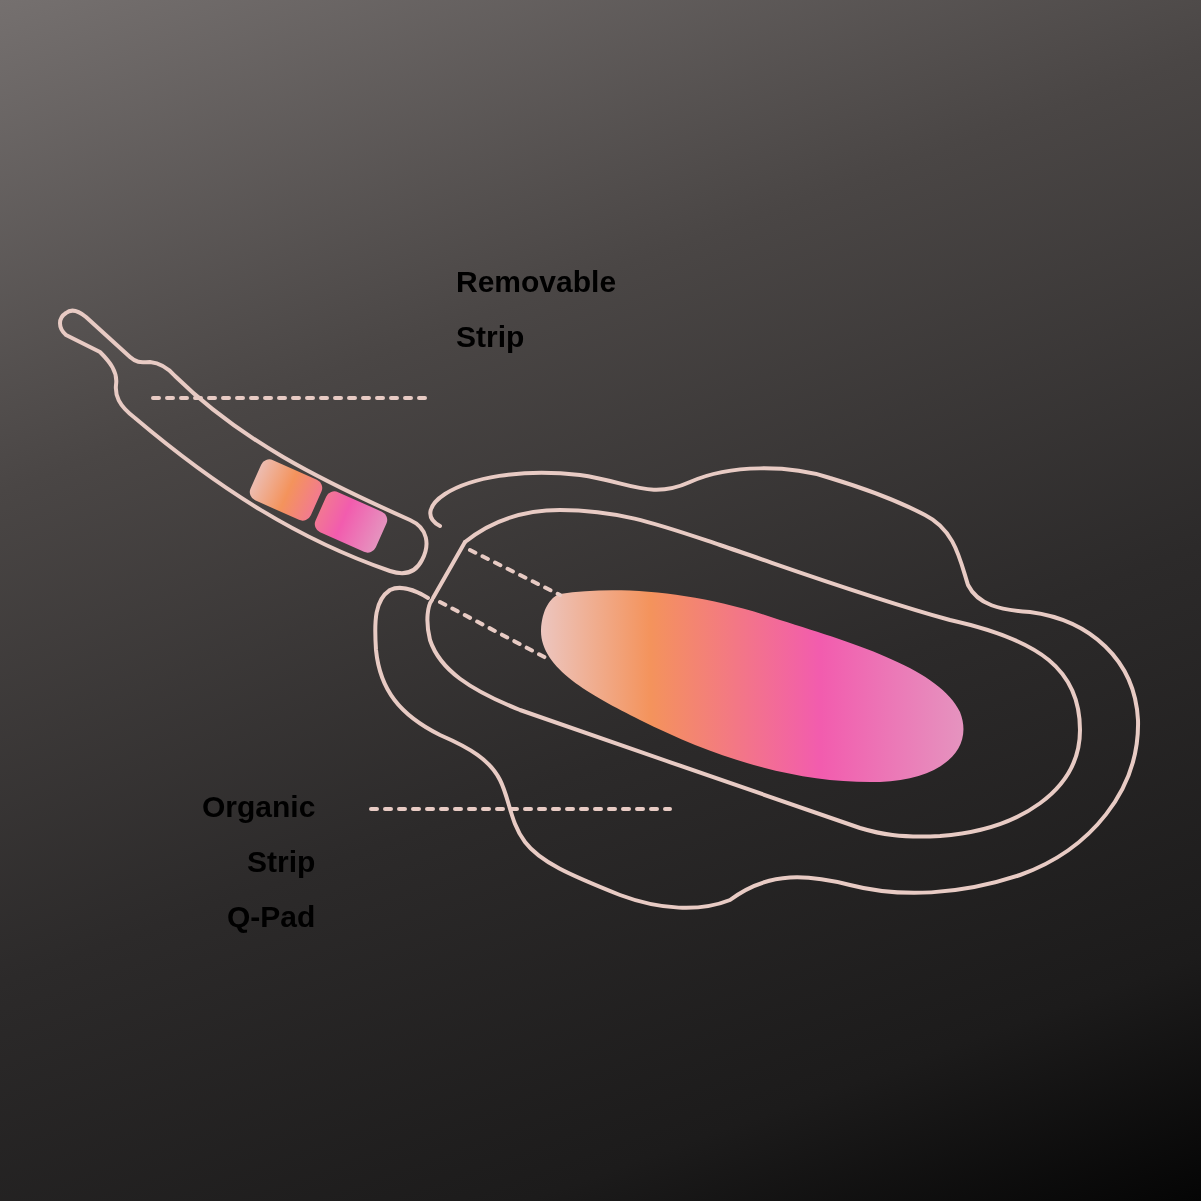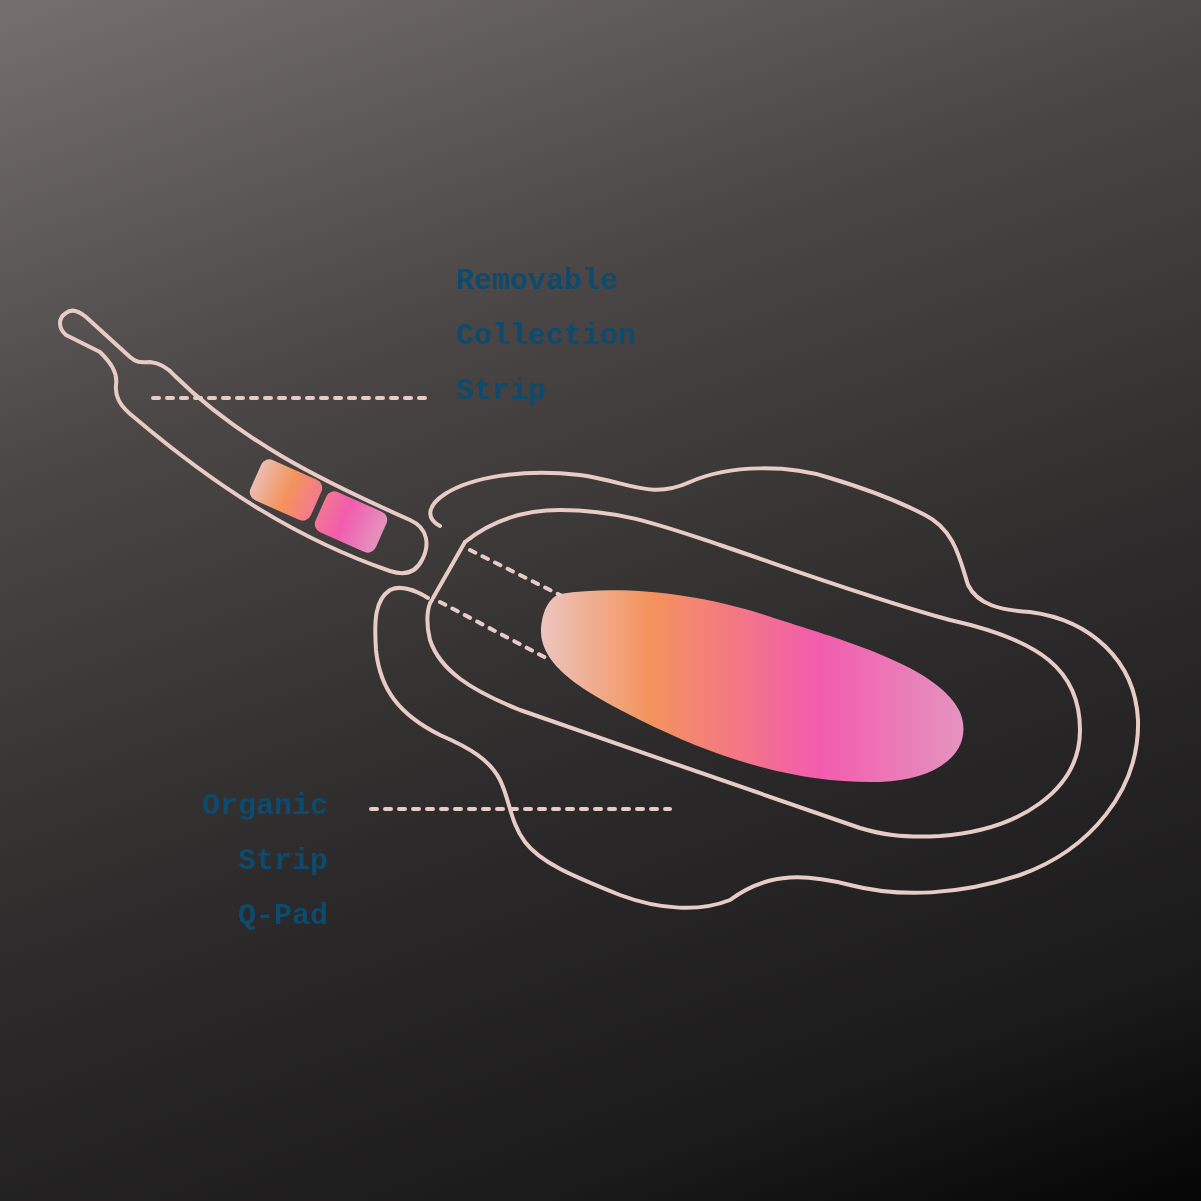--- a/index.html
+++ b/index.html
@@ -5,22 +5,22 @@
     html, body { margin: 0; padding: 0; }
     body {
       width: 1201px; height: 1201px; overflow: hidden;
       background: linear-gradient(160deg, #75706f 0%, #4a4645 30%, #2c2a2a 60%, #1c1b1b 85%, #050505 100%);
       position: relative;
       font-family: "DejaVu Sans Mono", "Liberation Mono", monospace;
     }
     #diagram { position: absolute; left: 0; top: 0; width: 1201px; height: 1201px; }
     .label {
       position: absolute;
-      color: #0c4a6e;
-      font-family: Liberation Mono, monospace;
+      color: #000000;
+      font-family: Liberation Sans, sans-serif;
       font-weight: bold;
       font-size: 30px;
       line-height: 55px;
       letter-spacing: 0px;
     }
     .label div { white-space: nowrap; }
     #label-strip { left: 456px; top: 254px; }
     #label-pad { left: 202px; top: 779px; text-align: right; }
   </style>
 </head>
@@ -105,21 +105,20 @@
            C 542 610, 550 597, 560 594 Z" fill="url(#blobGrad)"></path>
 
   <line x1="153" y1="398" x2="428" y2="398" stroke="#e8cbc4" stroke-width="4" stroke-linecap="round" stroke-dasharray="6 8"></line>
   <line x1="371" y1="809" x2="670" y2="809" stroke="#e8cbc4" stroke-width="4" stroke-linecap="round" stroke-dasharray="6 8"></line>
   <line x1="470" y1="550" x2="560" y2="595" stroke="#e8cbc4" stroke-width="4" stroke-linecap="round" stroke-dasharray="6 8"></line>
   <line x1="440" y1="602" x2="550" y2="660" stroke="#e8cbc4" stroke-width="4" stroke-linecap="round" stroke-dasharray="6 8"></line>
 </svg>
 
 <div id="label-strip" class="label">
   <div>Removable</div>
-  <div>Collection</div>
   <div>Strip</div>
 </div>
 
 <div id="label-pad" class="label">
   <div>Organic</div>
   <div>Strip</div>
   <div>Q-Pad</div>
 </div>
 
 </body></html>

